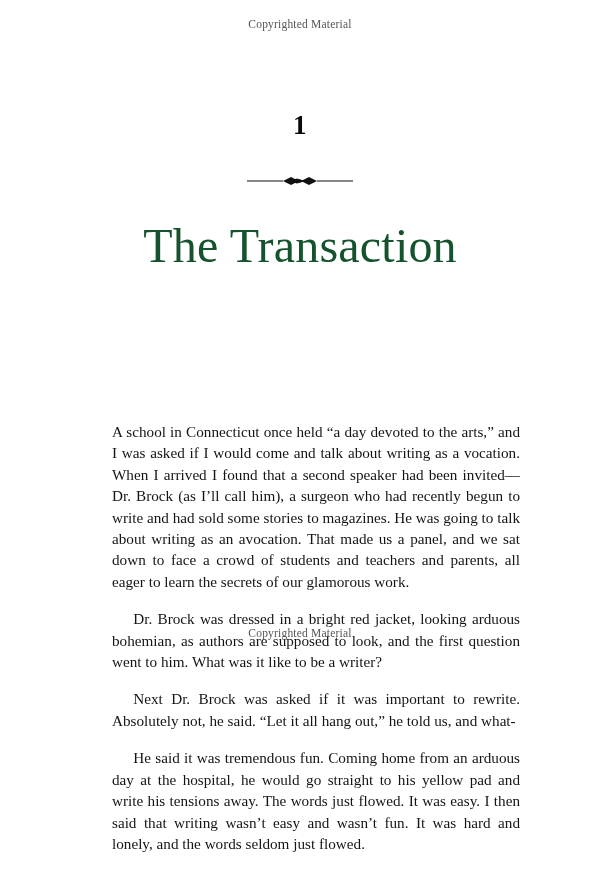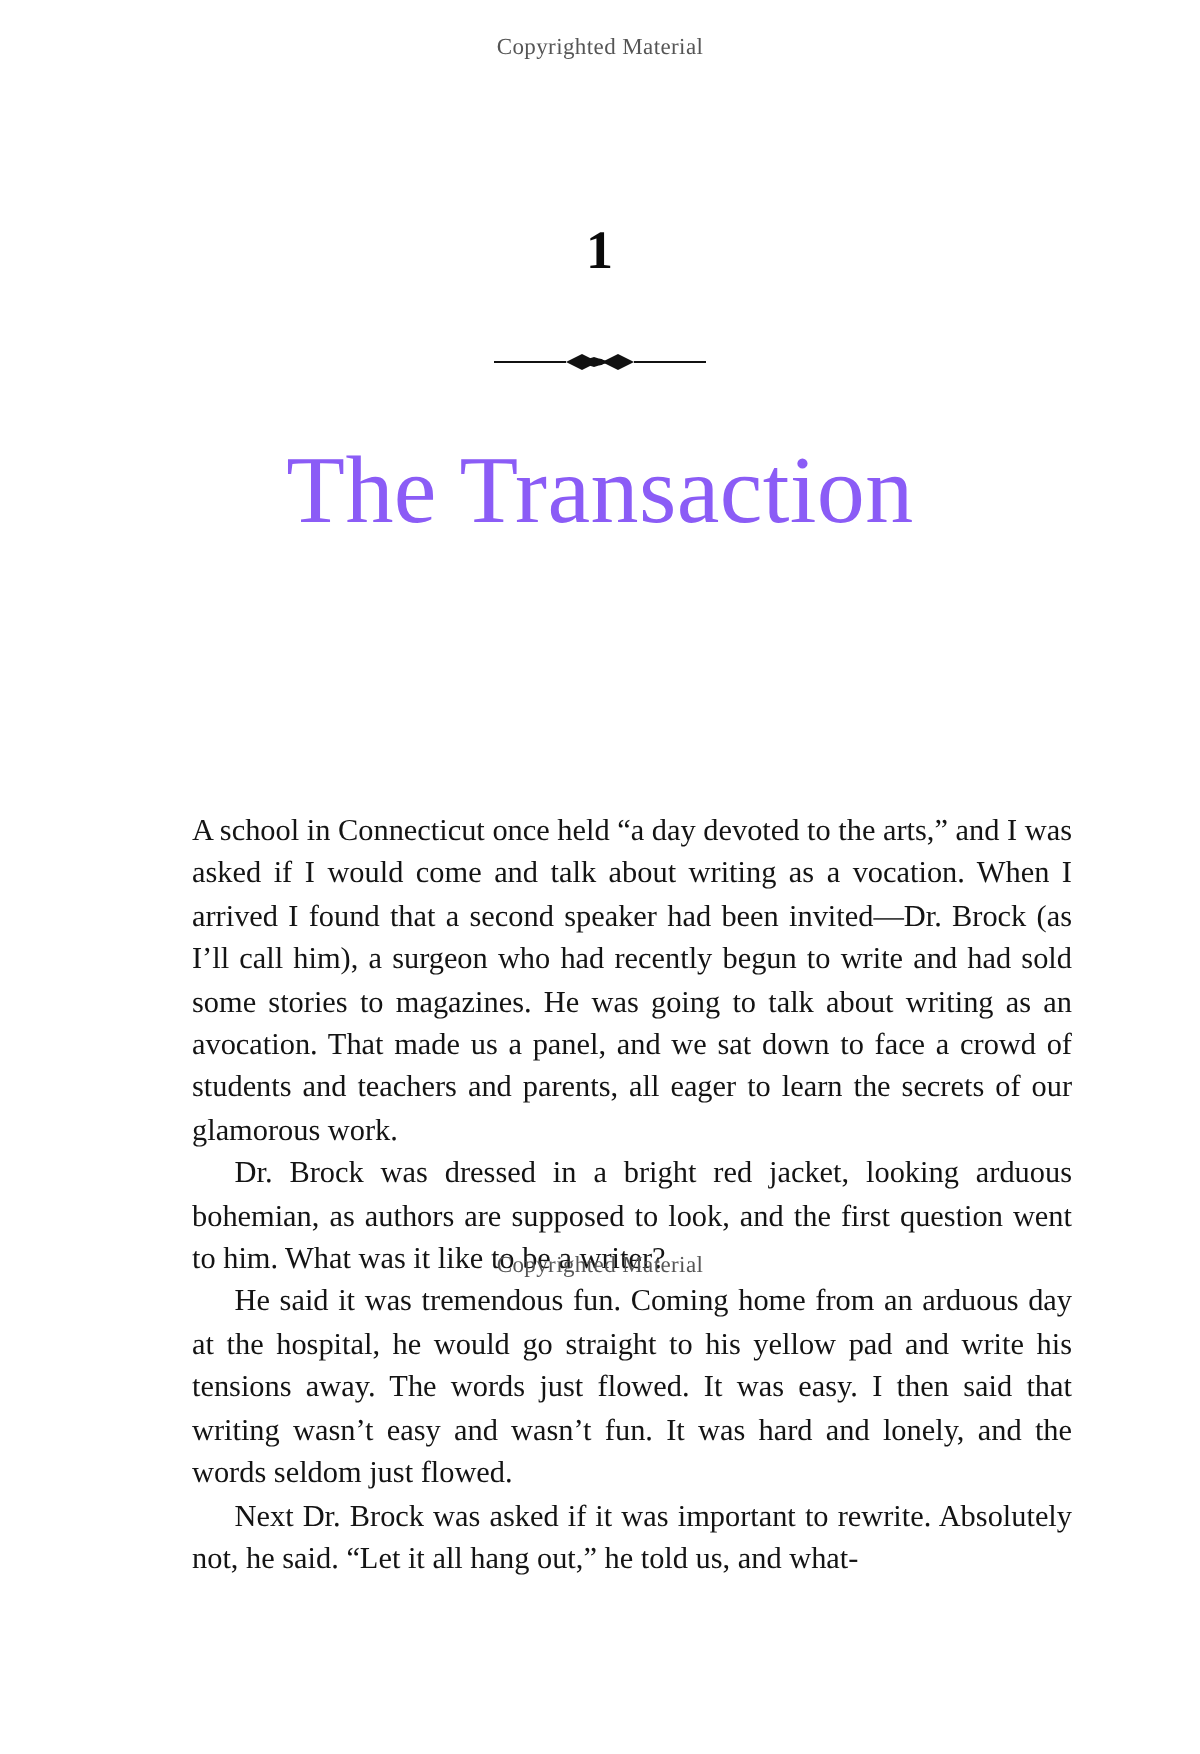--- a/index.html
+++ b/index.html
@@ -59,38 +59,38 @@
 
   .chapter-title {
     position: absolute;
     top: 218px;
     left: 0;
     width: 100%;
     text-align: center;
     font-family: "Liberation Serif", serif;
     font-size: 48px;
     font-weight: 400;
-    color: #8b5cf6;
+    color: #14532d;
     letter-spacing: 0.2px;
   }
 
   .body-text {
     position: absolute;
     top: 405px;
     left: 96px;
     width: 440px;
     font-family: "Liberation Serif", serif;
     font-size: 15.2px;
     line-height: 21.4px;
     text-align: justify;
     color: #141414;
     hyphens: none;
   }
   .body-text p {
-    margin: 0;
+    margin: 16px;
   }
   .body-text p + p {
     text-indent: 1.4em;
   }
 </style>
 </head>
 <body>
 
 <div class="page">
 
@@ -107,19 +107,19 @@
       <path d="M44 8 L52 5.5 L60 8 L52 10.5 Z" fill="#111"></path>
       <circle cx="55" cy="8" r="1.6" fill="#111"></circle>
     </svg>
   </div>
 
   <div class="chapter-title">The Transaction</div>
 
   <div class="body-text">
     <p>A school in Connecticut once held “a day devoted to the arts,” and I was asked if I would come and talk about writing as a vocation. When I arrived I found that a second speaker had been invited—Dr. Brock (as I’ll call him), a surgeon who had recently begun to write and had sold some stories to magazines. He was going to talk about writing as an avocation. That made us a panel, and we sat down to face a crowd of students and teachers and parents, all eager to learn the secrets of our glamorous work.</p>
     <p>Dr. Brock was dressed in a bright red jacket, looking arduous bohemian, as authors are supposed to look, and the first question went to him. What was it like to be a writer?</p>
+    <p>Next Dr. Brock was asked if it was important to rewrite. Absolutely not, he said. “Let it all hang out,” he told us, and what-</p>
     <p>He said it was tremendous fun. Coming home from an arduous day at the hospital, he would go straight to his yellow pad and write his tensions away. The words just flowed. It was easy. I then said that writing wasn’t easy and wasn’t fun. It was hard and lonely, and the words seldom just flowed.</p>
-    <p>Next Dr. Brock was asked if it was important to rewrite. Absolutely not, he said. “Let it all hang out,” he told us, and what-</p>
   </div>
 
   <div class="watermark watermark-bottom">Copyrighted Material</div>
 
 </div>
 
 </body></html>

